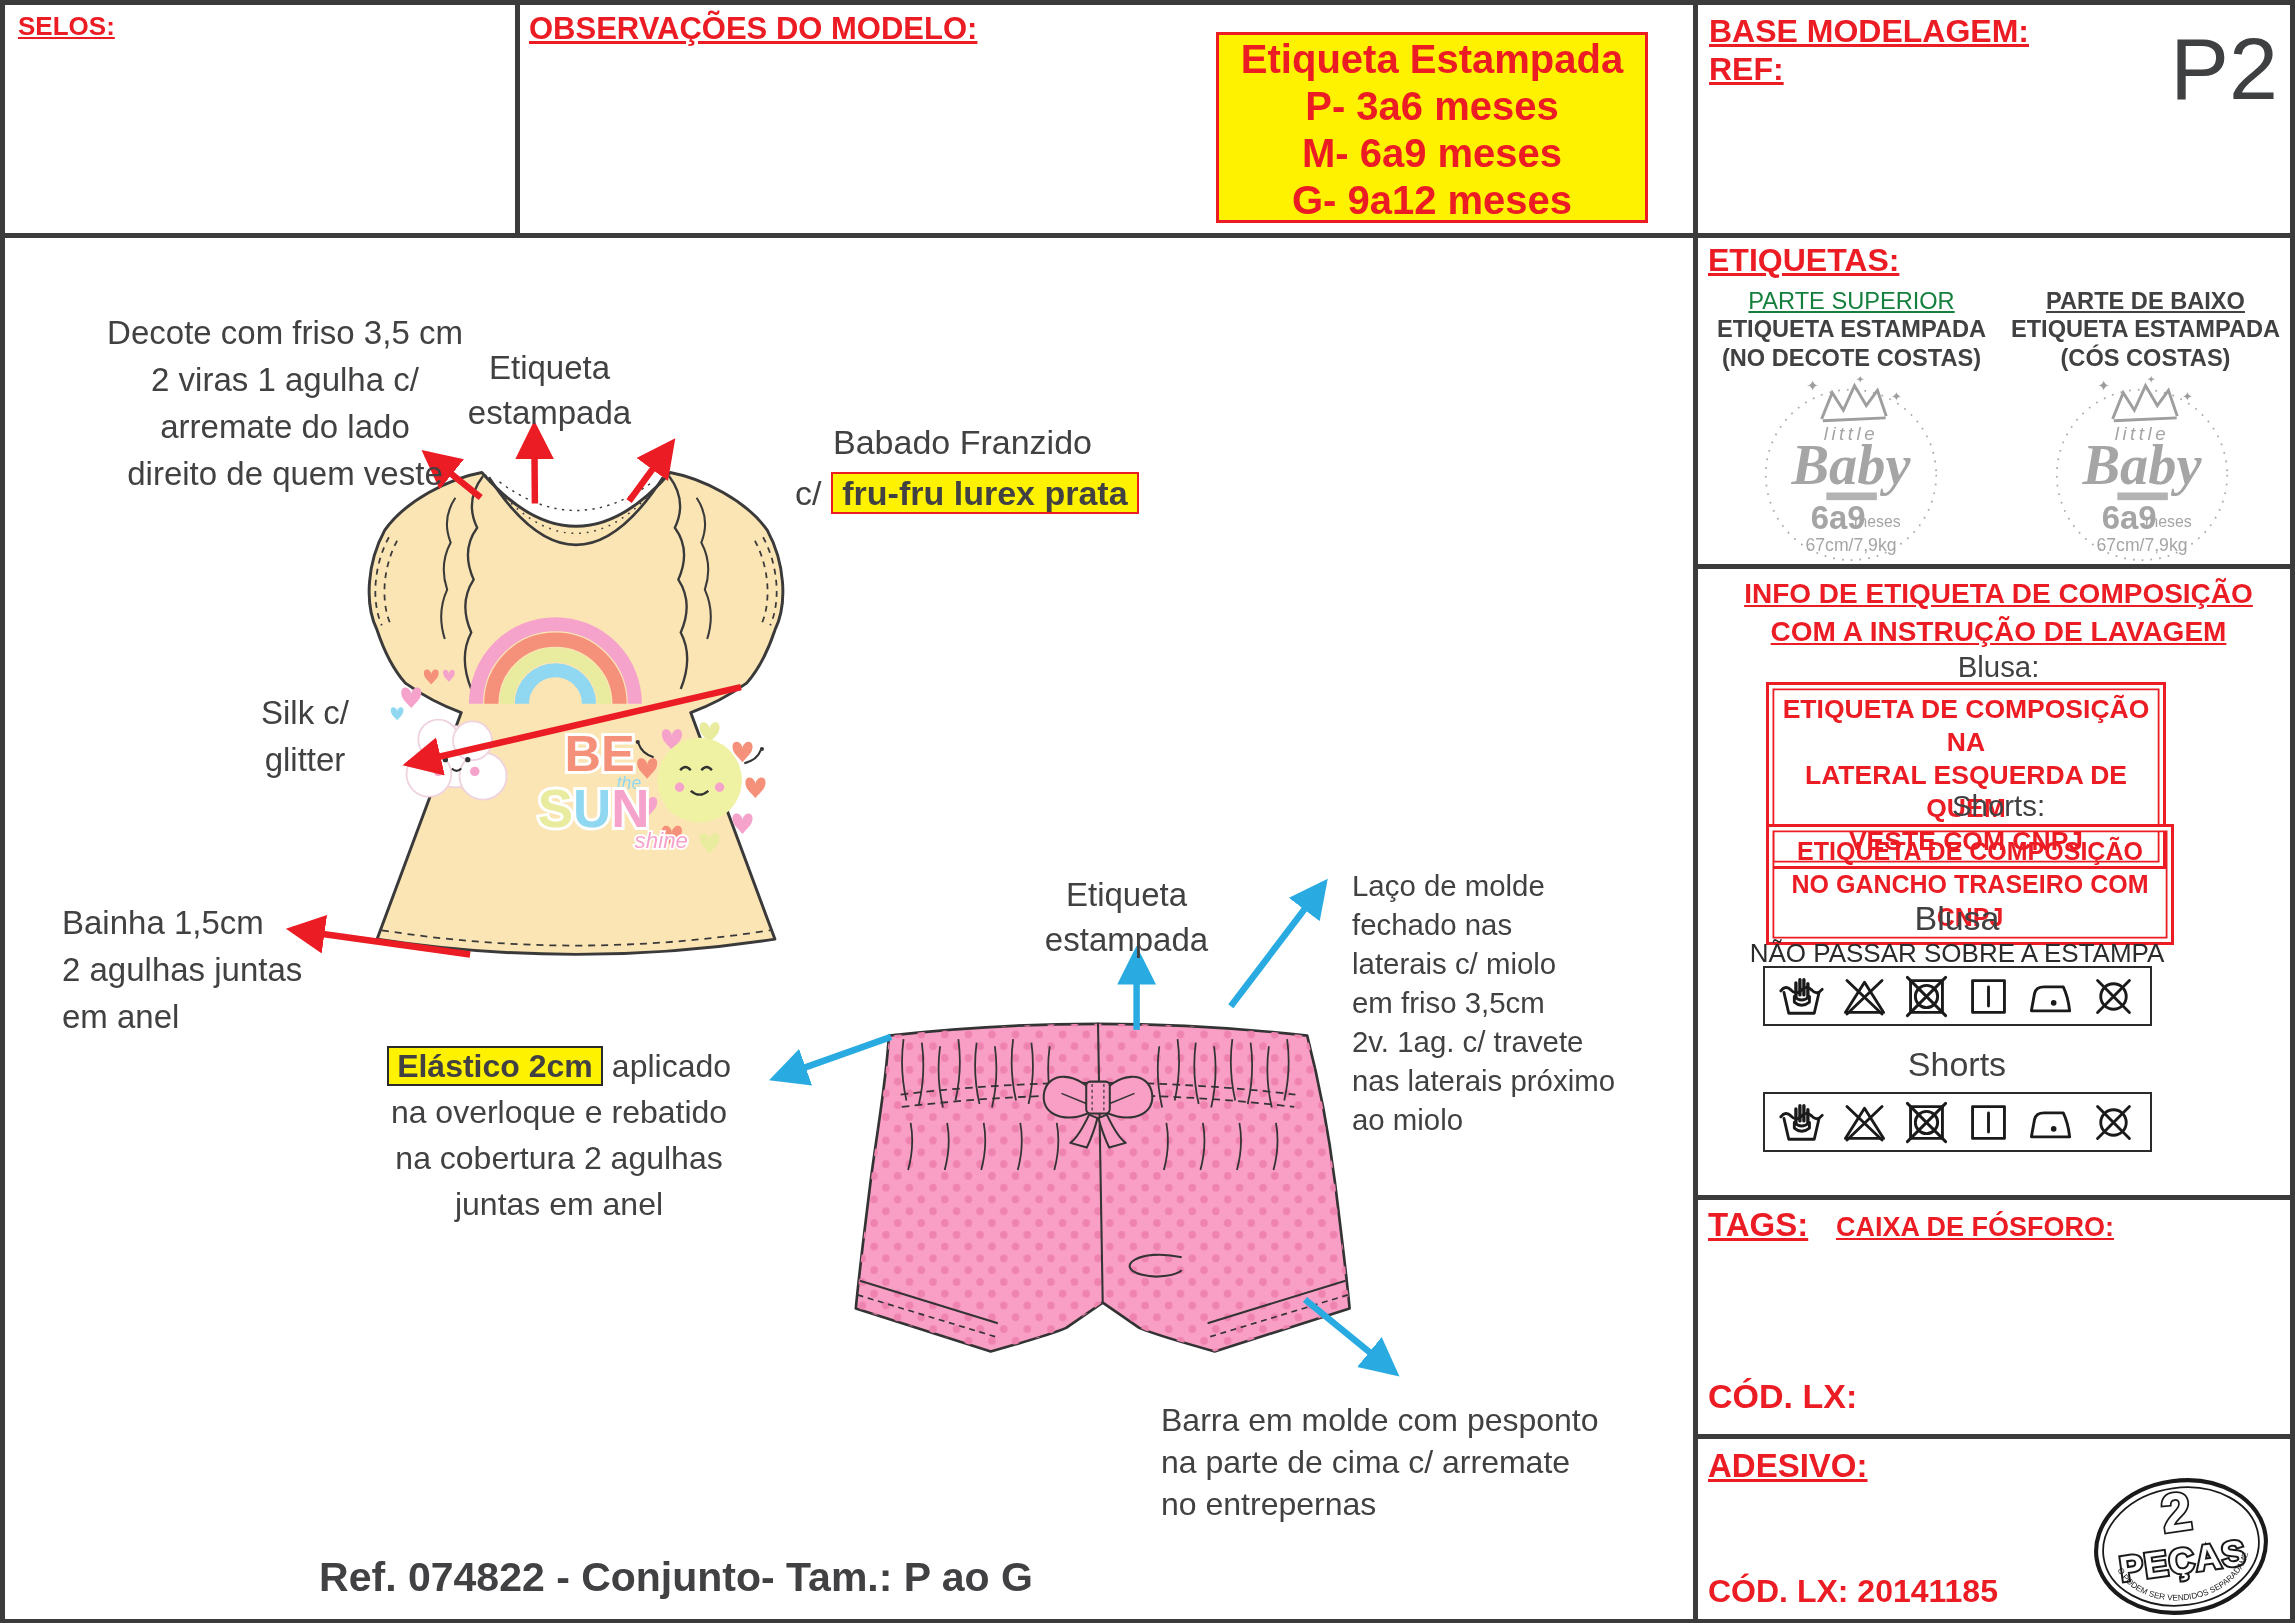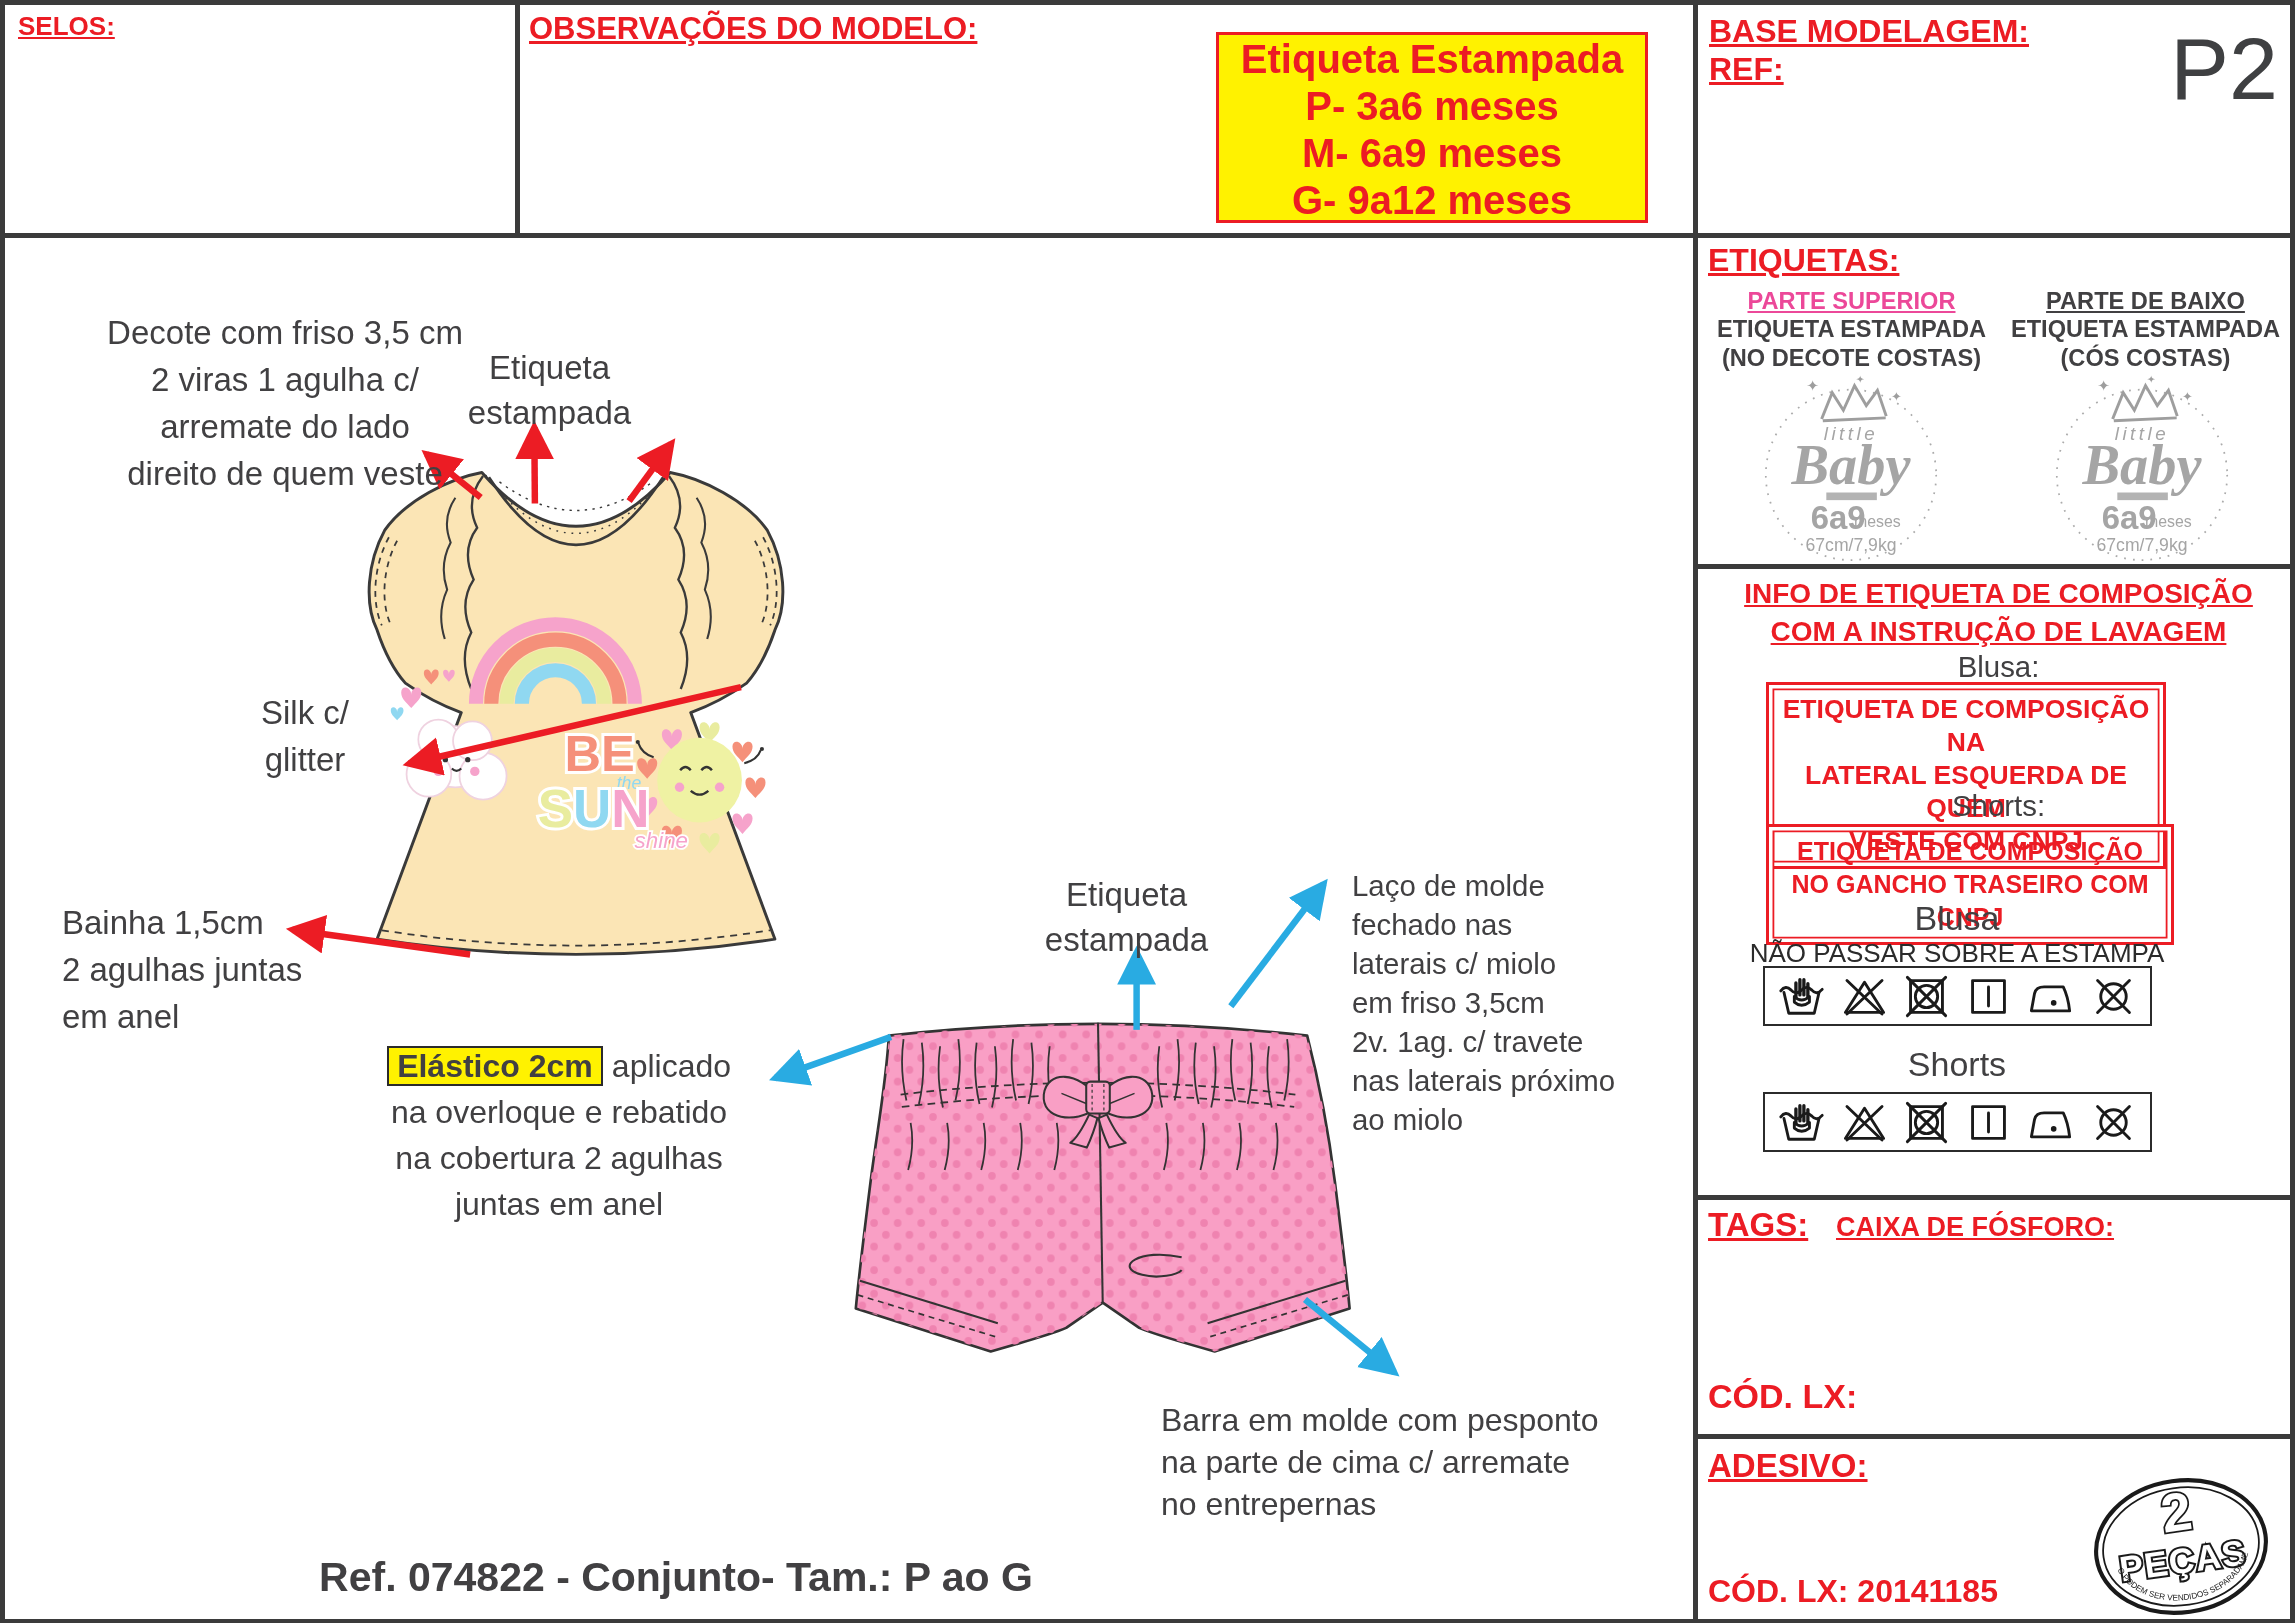--- a/index.html
+++ b/index.html
@@ -45,21 +45,21 @@
 M- 6a9 meses
 G- 9a12 meses</div>
 
   <div class="abs red-h" style="left:1704px;top:8.2px;font-size:32px;">BASE MODELAGEM:</div>
   <div class="abs red-h" style="left:1704px;top:46px;font-size:32px;">REF:</div>
   <div class="abs" style="left:2096px;top:13px;width:177px;text-align:right;font-size:88px;color:#3f4042;">P2</div>
 
   <div class="abs red-h" style="left:1703px;top:237px;font-size:32px;">ETIQUETAS:</div>
 
   <div class="abs center" style="left:1702px;top:283px;width:289px;">
-    <div style="font-size:23.6px;font-weight:700;text-decoration:underline;color:#ec4899;">PARTE SUPERIOR</div>
+    <div style="font-size:23.6px;font-weight:400;text-decoration:underline;color:#15803d;">PARTE SUPERIOR</div>
     <div class="ml" style="font-size:23.6px;font-weight:700;color:#414042;line-height:29.4px;">ETIQUETA ESTAMPADA
 (NO DECOTE COSTAS)</div>
   </div>
   <div class="abs center" style="left:1996px;top:283px;width:289px;">
     <div style="font-size:23.6px;font-weight:700;text-decoration:underline;color:#414042;">PARTE DE BAIXO</div>
     <div class="ml" style="font-size:23.6px;font-weight:700;color:#414042;line-height:29.4px;">ETIQUETA ESTAMPADA
 (CÓS COSTAS)</div>
   </div>
 
   <div class="abs" style="left:1752px;top:370px;">
@@ -373,20 +373,26 @@
   </svg>
 
   <div class="abs ml center ann" style="left:71px;top:304px;width:418px;font-size:33px;line-height:47px;">Decote com friso 3,5 cm
 2 viras 1 agulha c/
 arremate do lado
 direito de quem veste</div>
 
   <div class="abs ml center ann" style="left:406px;top:340px;width:277px;font-size:33px;line-height:45px;">Etiqueta
 estampada</div>
 
+  <div class="abs ann" style="left:790px;top:412px;font-size:34px;line-height:51px;">
+    <div style="padding-left:38px;">Babado Franzido</div>
+    <div>
+      <span style="white-space:pre;">c/ </span><span class="hl-red">fru-fru lurex prata</span>
+    </div>
+  </div>
 
   <div class="abs ml center ann" style="left:203px;top:684px;width:194px;font-size:33px;line-height:47px;">Silk c/
 glitter</div>
 
   <div class="abs ml ann" style="left:57px;top:894px;font-size:33px;line-height:47px;">Bainha 1,5cm
 2 agulhas juntas
 em anel</div>
 
   <div class="abs center ann" style="left:330px;top:1038px;width:448px;font-size:32px;line-height:46px;">
     <div><span class="hl-blk">Elástico 2cm</span><span style="white-space:pre;text-align:center;"> aplicado</span></div>

